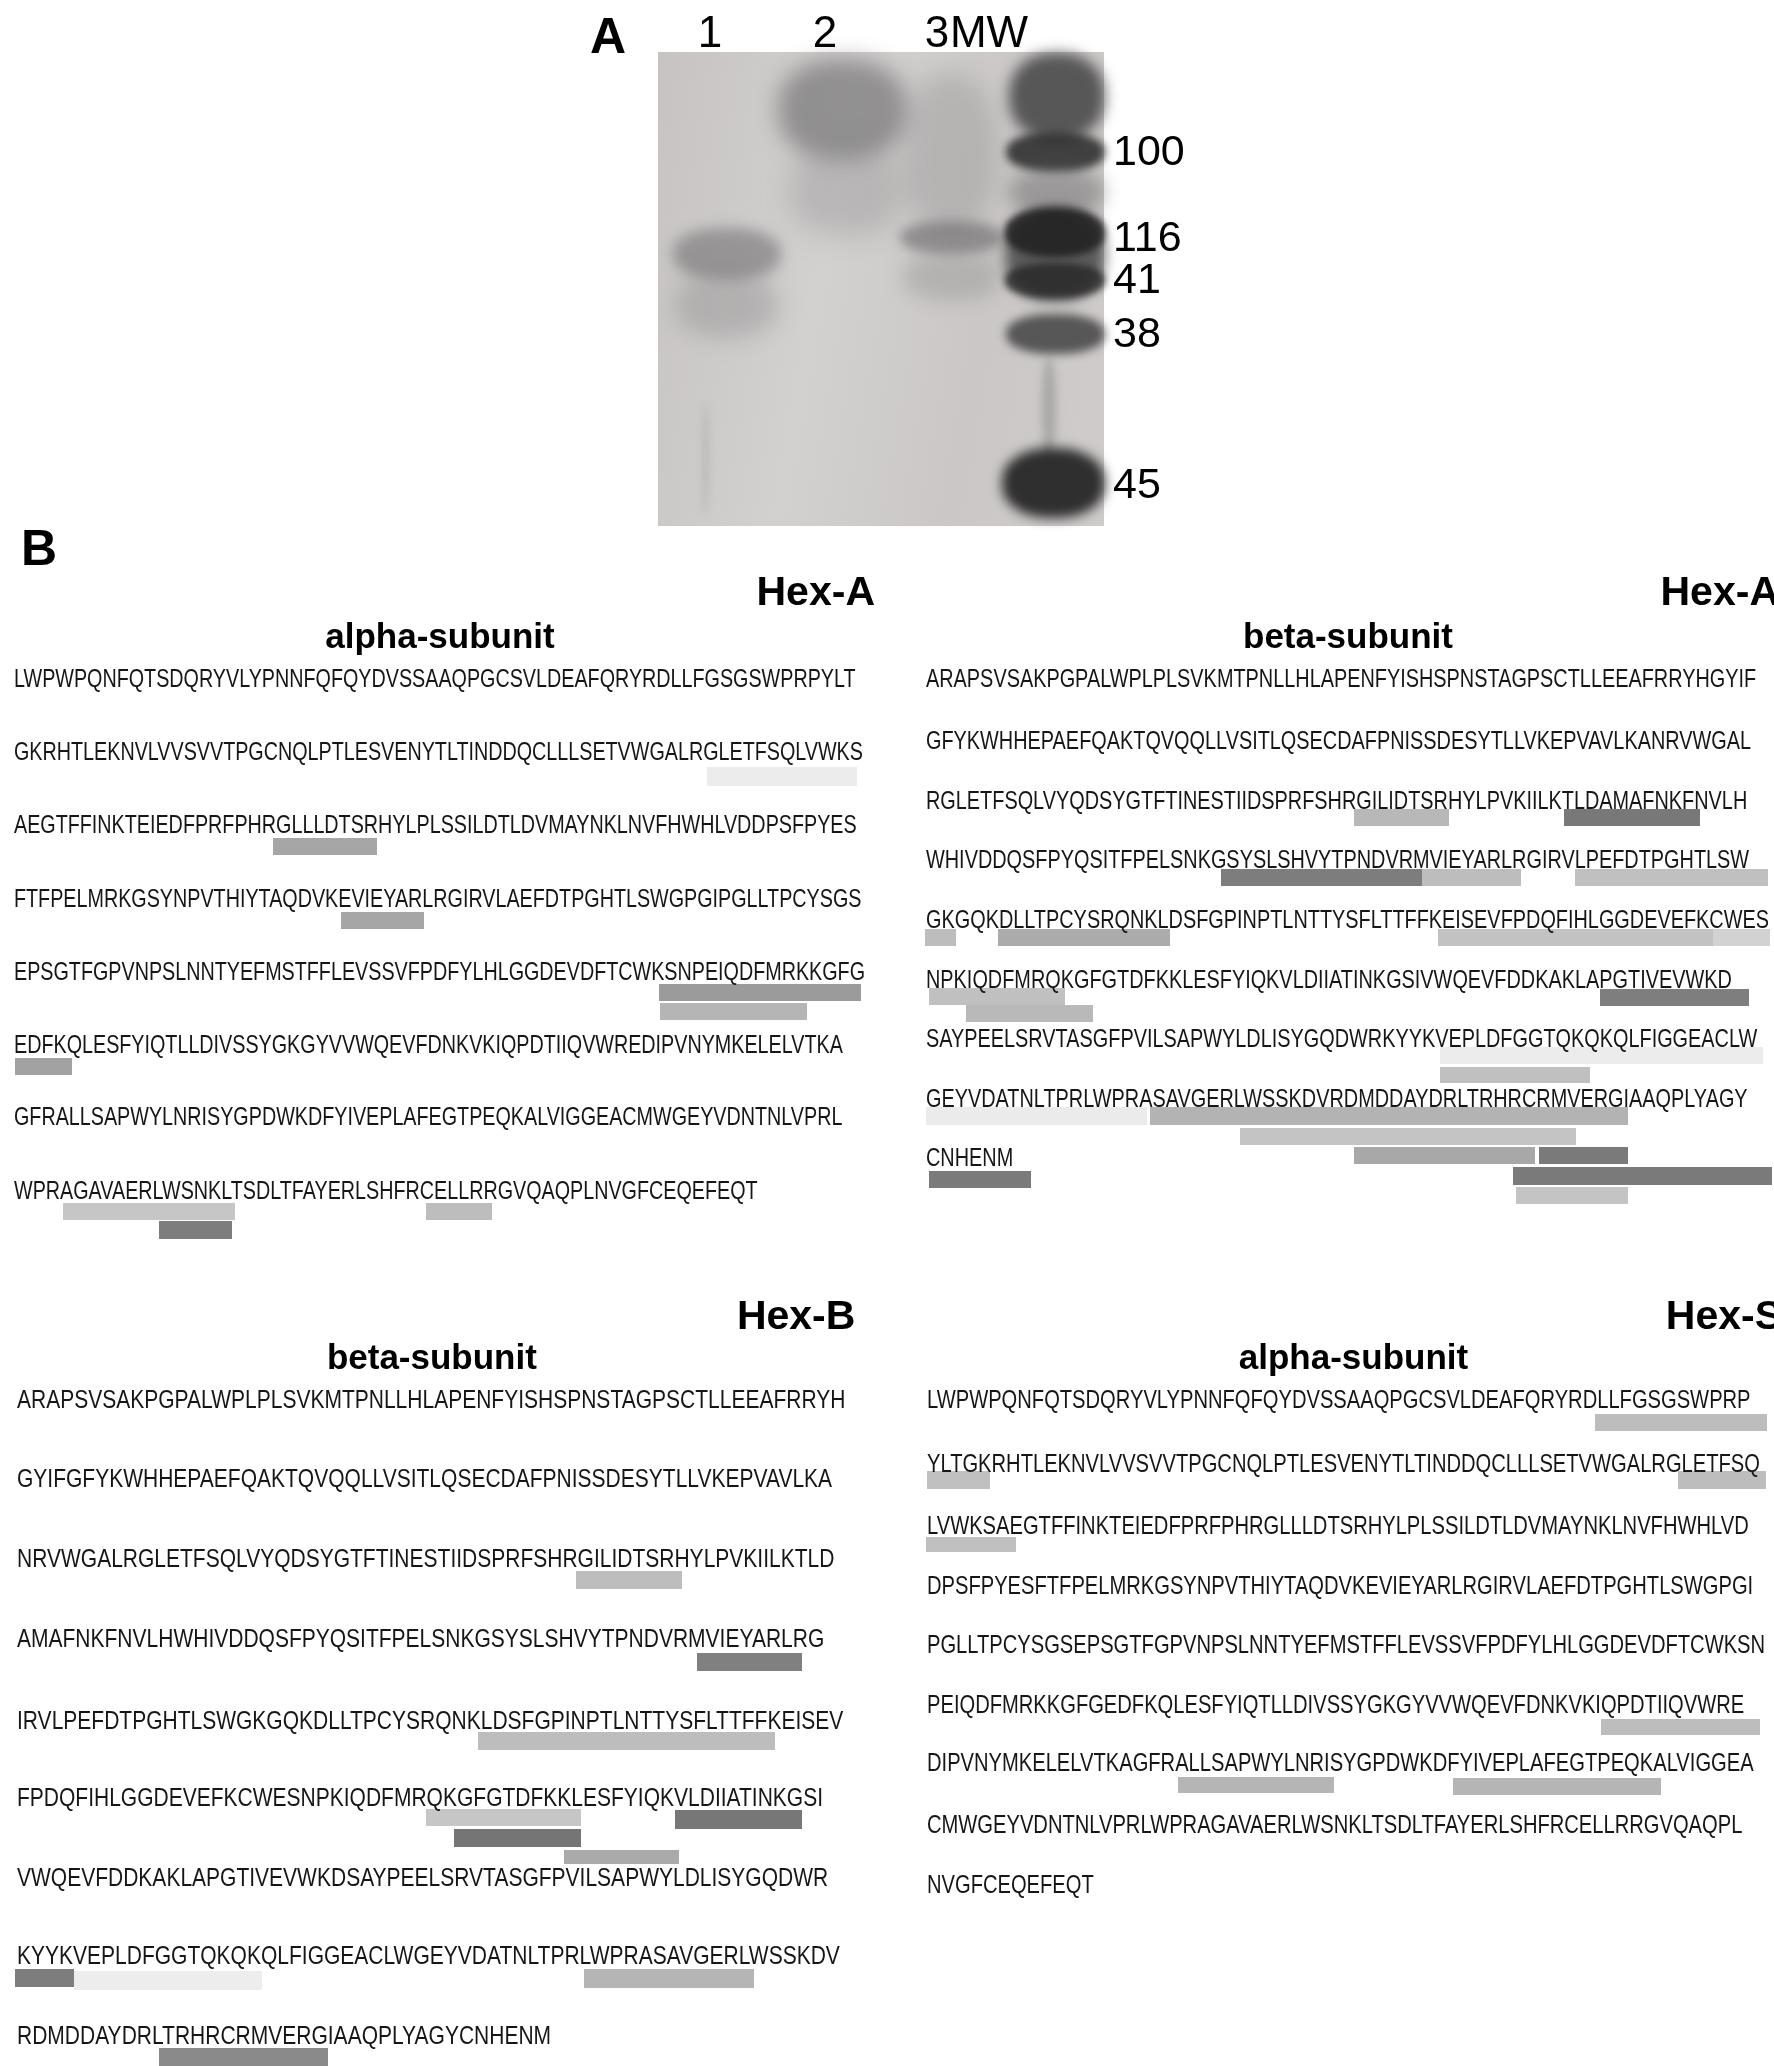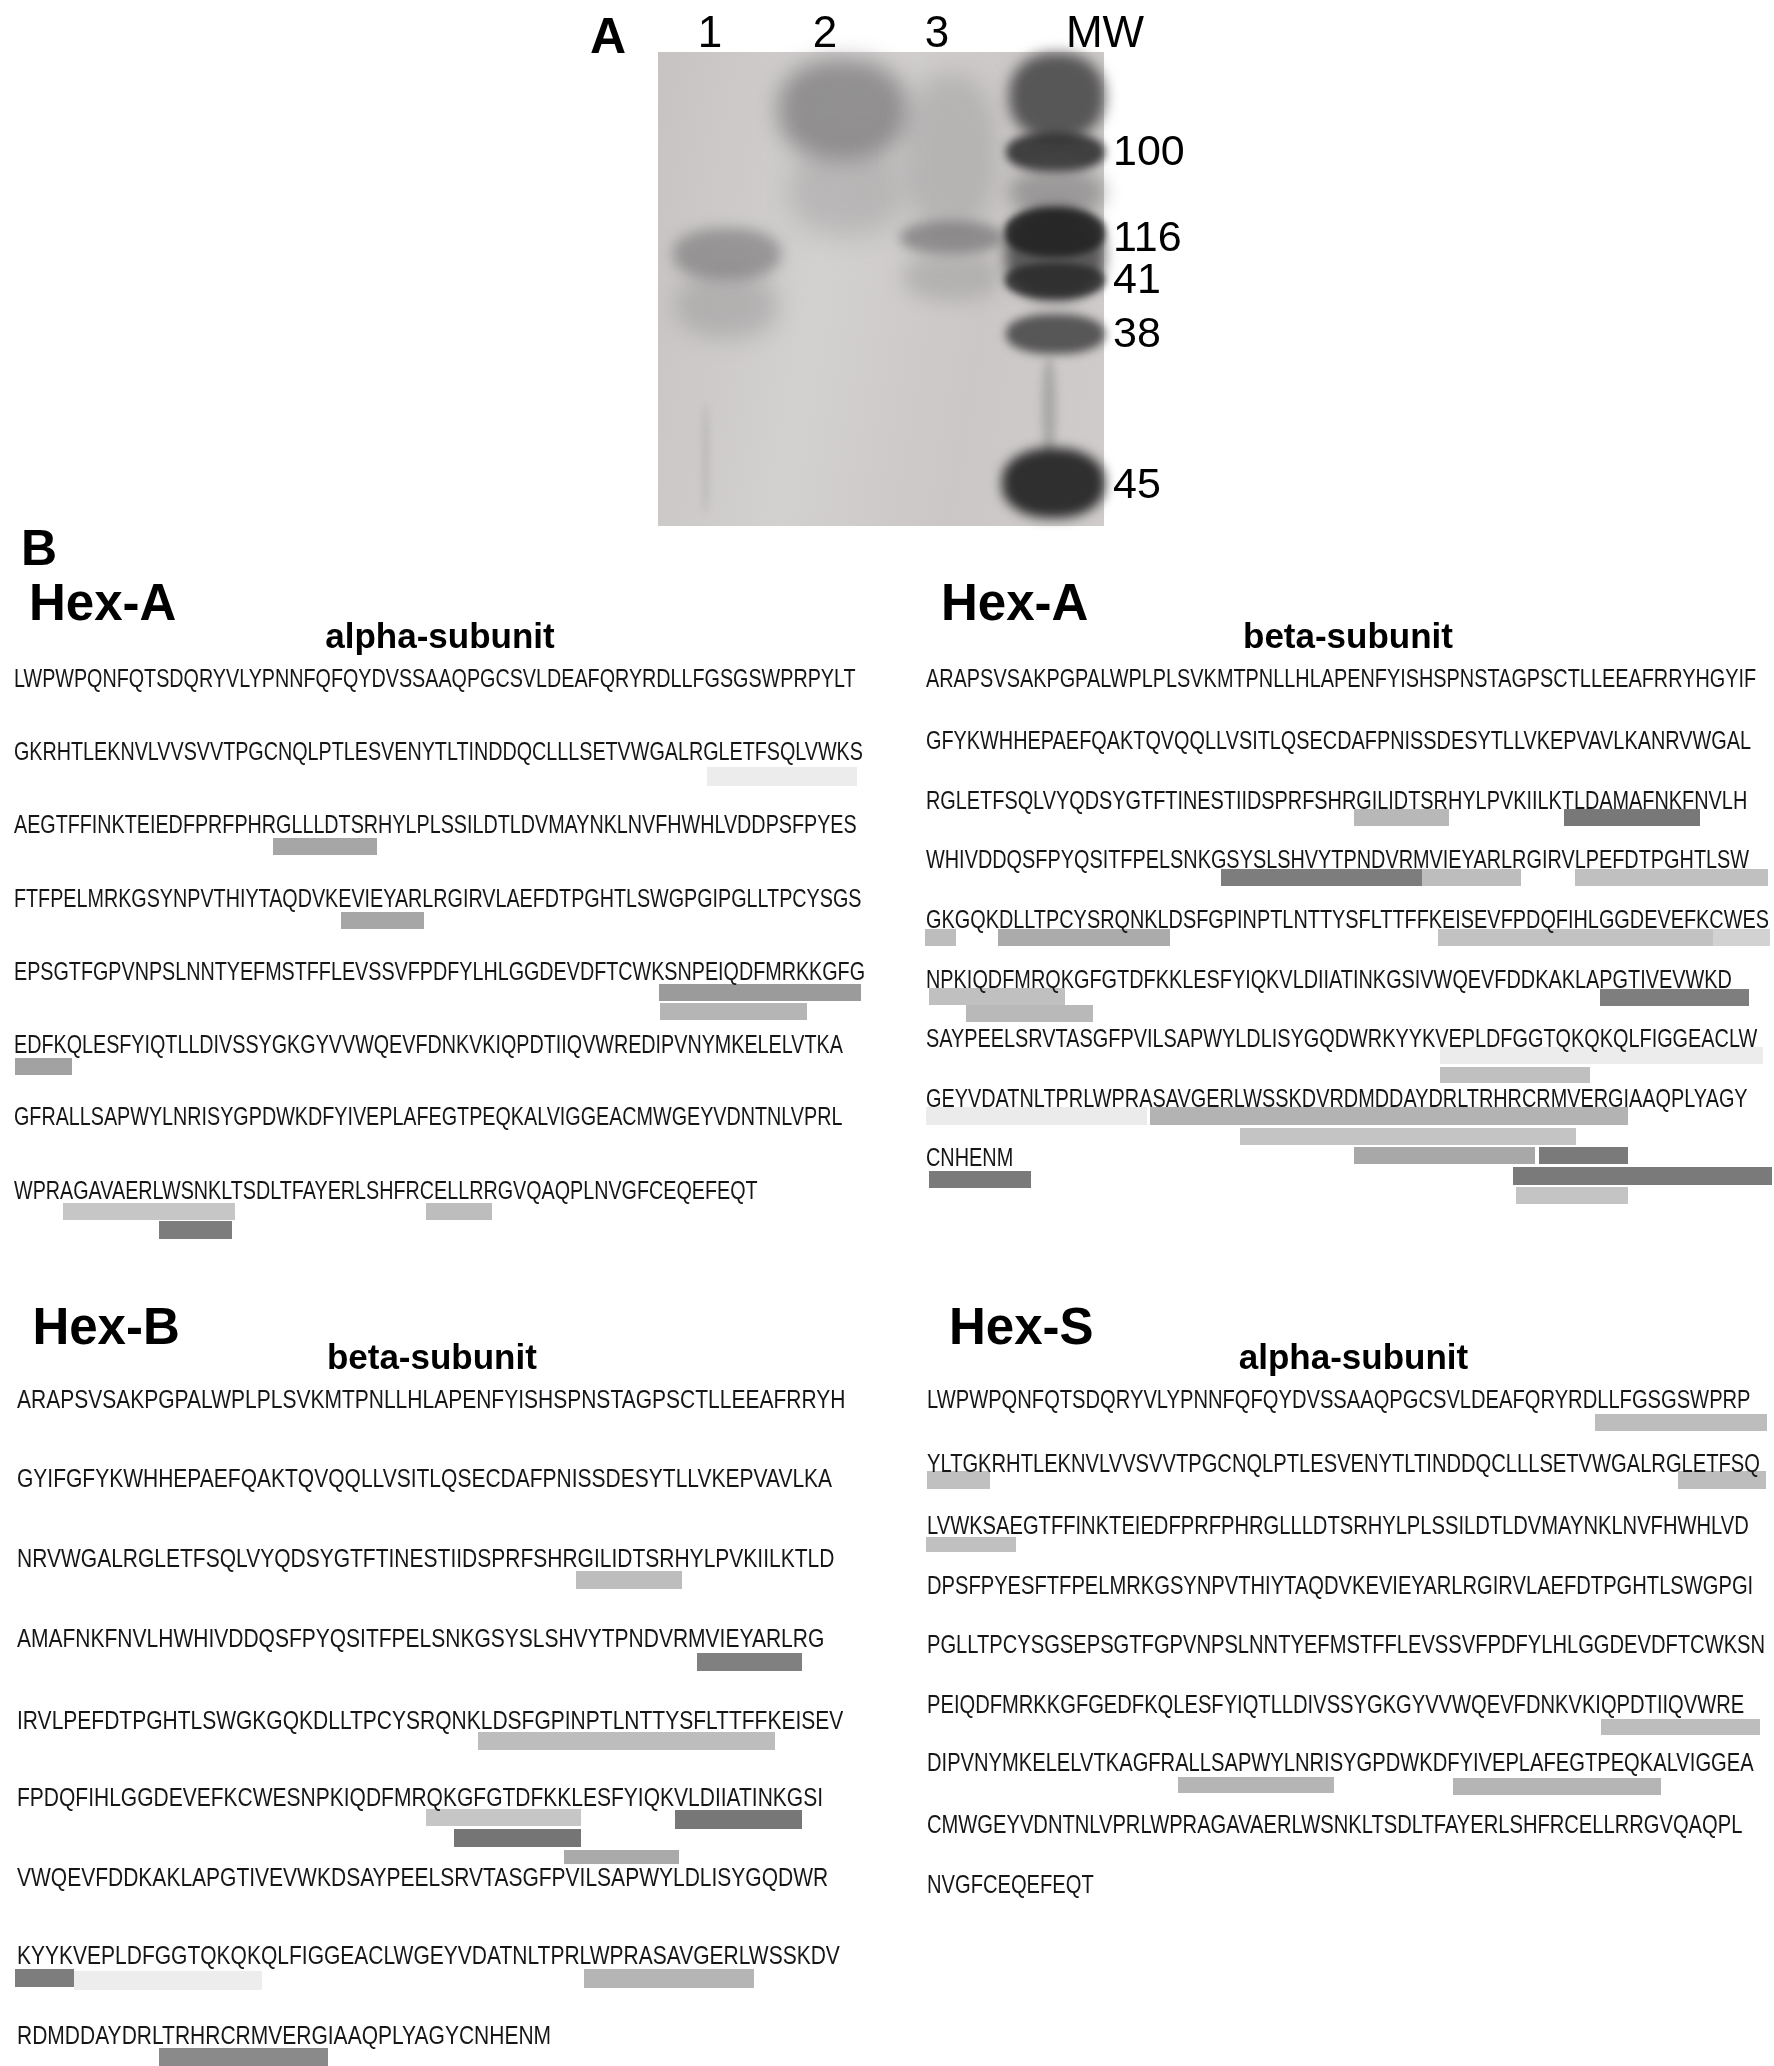--- a/index.html
+++ b/index.html
@@ -6,37 +6,37 @@
   .page{position:relative;width:1775px;height:2066px;background:#ffffff;overflow:hidden;
         font-family:"Liberation Sans", sans-serif;color:#111;}
   .panel-letter{position:absolute;font-weight:bold;font-size:50px;line-height:1;color:#000;}
   
   .gel{position:absolute;background:linear-gradient(100deg,#c7c3c3,#d3d0d0 38%,#cbc7c7 70%,#d0cccc);}
   .gel-band{position:absolute;border-radius:45%;}
   .lane-label{position:absolute;font-size:44px;line-height:1;color:#000;transform:translateX(-50%);}
   .mw-label{position:absolute;font-size:43px;line-height:1;color:#000;}
   
   .seq-panel{position:absolute;}
-  .seq-title{position:absolute;width:100%;text-align:left;font-weight:bold;font-size:51px;line-height:1;color:#000;margin:15px;}
+  .seq-title{position:absolute;width:100%;text-align:right;font-weight:bold;font-size:41px;line-height:1;color:#000;margin:9px;}
   .seq-subtitle{position:absolute;width:100%;text-align:center;font-weight:bold;font-size:35px;line-height:1;color:#000;margin:0;}
   .seq-line{position:absolute;font-size:26.4px;line-height:1;white-space:nowrap;color:#161616;
             transform-origin:left top;letter-spacing:0px;}
   .pep-bar{position:absolute;}
 </style>
 </head>
 <body>
 
 <div class="page">
 
   <div class="panel-letter" style="left:590px;top:11px;">A</div>
   <div id="lane-labels">
       <span class="lane-label" style="left: 710px; top: 9.7px;">1</span>
       <span class="lane-label" style="left: 825px; top: 9.7px;">2</span>
       <span class="lane-label" style="left: 937px; top: 9.7px;">3</span>
-      <span class="lane-label" style="left: 1105px; top: 9.7px;">MW</span>
+      <span class="lane-label" style="left: 989px; top: 9.7px;">MW</span>
     </div>
   <figure id="gel" class="gel" style="margin: 0px; left: 658px; top: 52px; width: 446px; height: 474px;">
       <div class="gel-band" style="left: 120px; top: 7px; width: 129px; height: 101px; background: rgba(82, 82, 82, 0.5); filter: blur(11px);"></div>
       <div class="gel-band" style="left: 131px; top: 94px; width: 115px; height: 90px; background: rgba(120, 120, 120, 0.28); filter: blur(14px);"></div>
       <div class="gel-band" style="left: 245px; top: 21px; width: 94px; height: 160px; background: rgba(125, 125, 125, 0.3); filter: blur(12.5px);"></div>
       <div class="gel-band" style="left: 242px; top: 169px; width: 103px; height: 33px; background: rgba(85, 85, 85, 0.5); filter: blur(5.6px);"></div>
       <div class="gel-band" style="left: 245px; top: 200px; width: 97px; height: 49px; background: rgba(115, 115, 115, 0.28); filter: blur(9.7px);"></div>
       <div class="gel-band" style="left: 14.6px; top: 176px; width: 108px; height: 52px; background: rgba(92, 92, 92, 0.48); filter: blur(7px);"></div>
       <div class="gel-band" style="left: 17.4px; top: 220px; width: 103px; height: 66px; background: rgba(120, 120, 120, 0.32); filter: blur(11px);"></div>
       <div class="gel-band" style="left: 351px; top: 0.7px; width: 96px; height: 87px; background: rgba(55, 55, 55, 0.78); filter: blur(7px);"></div>

